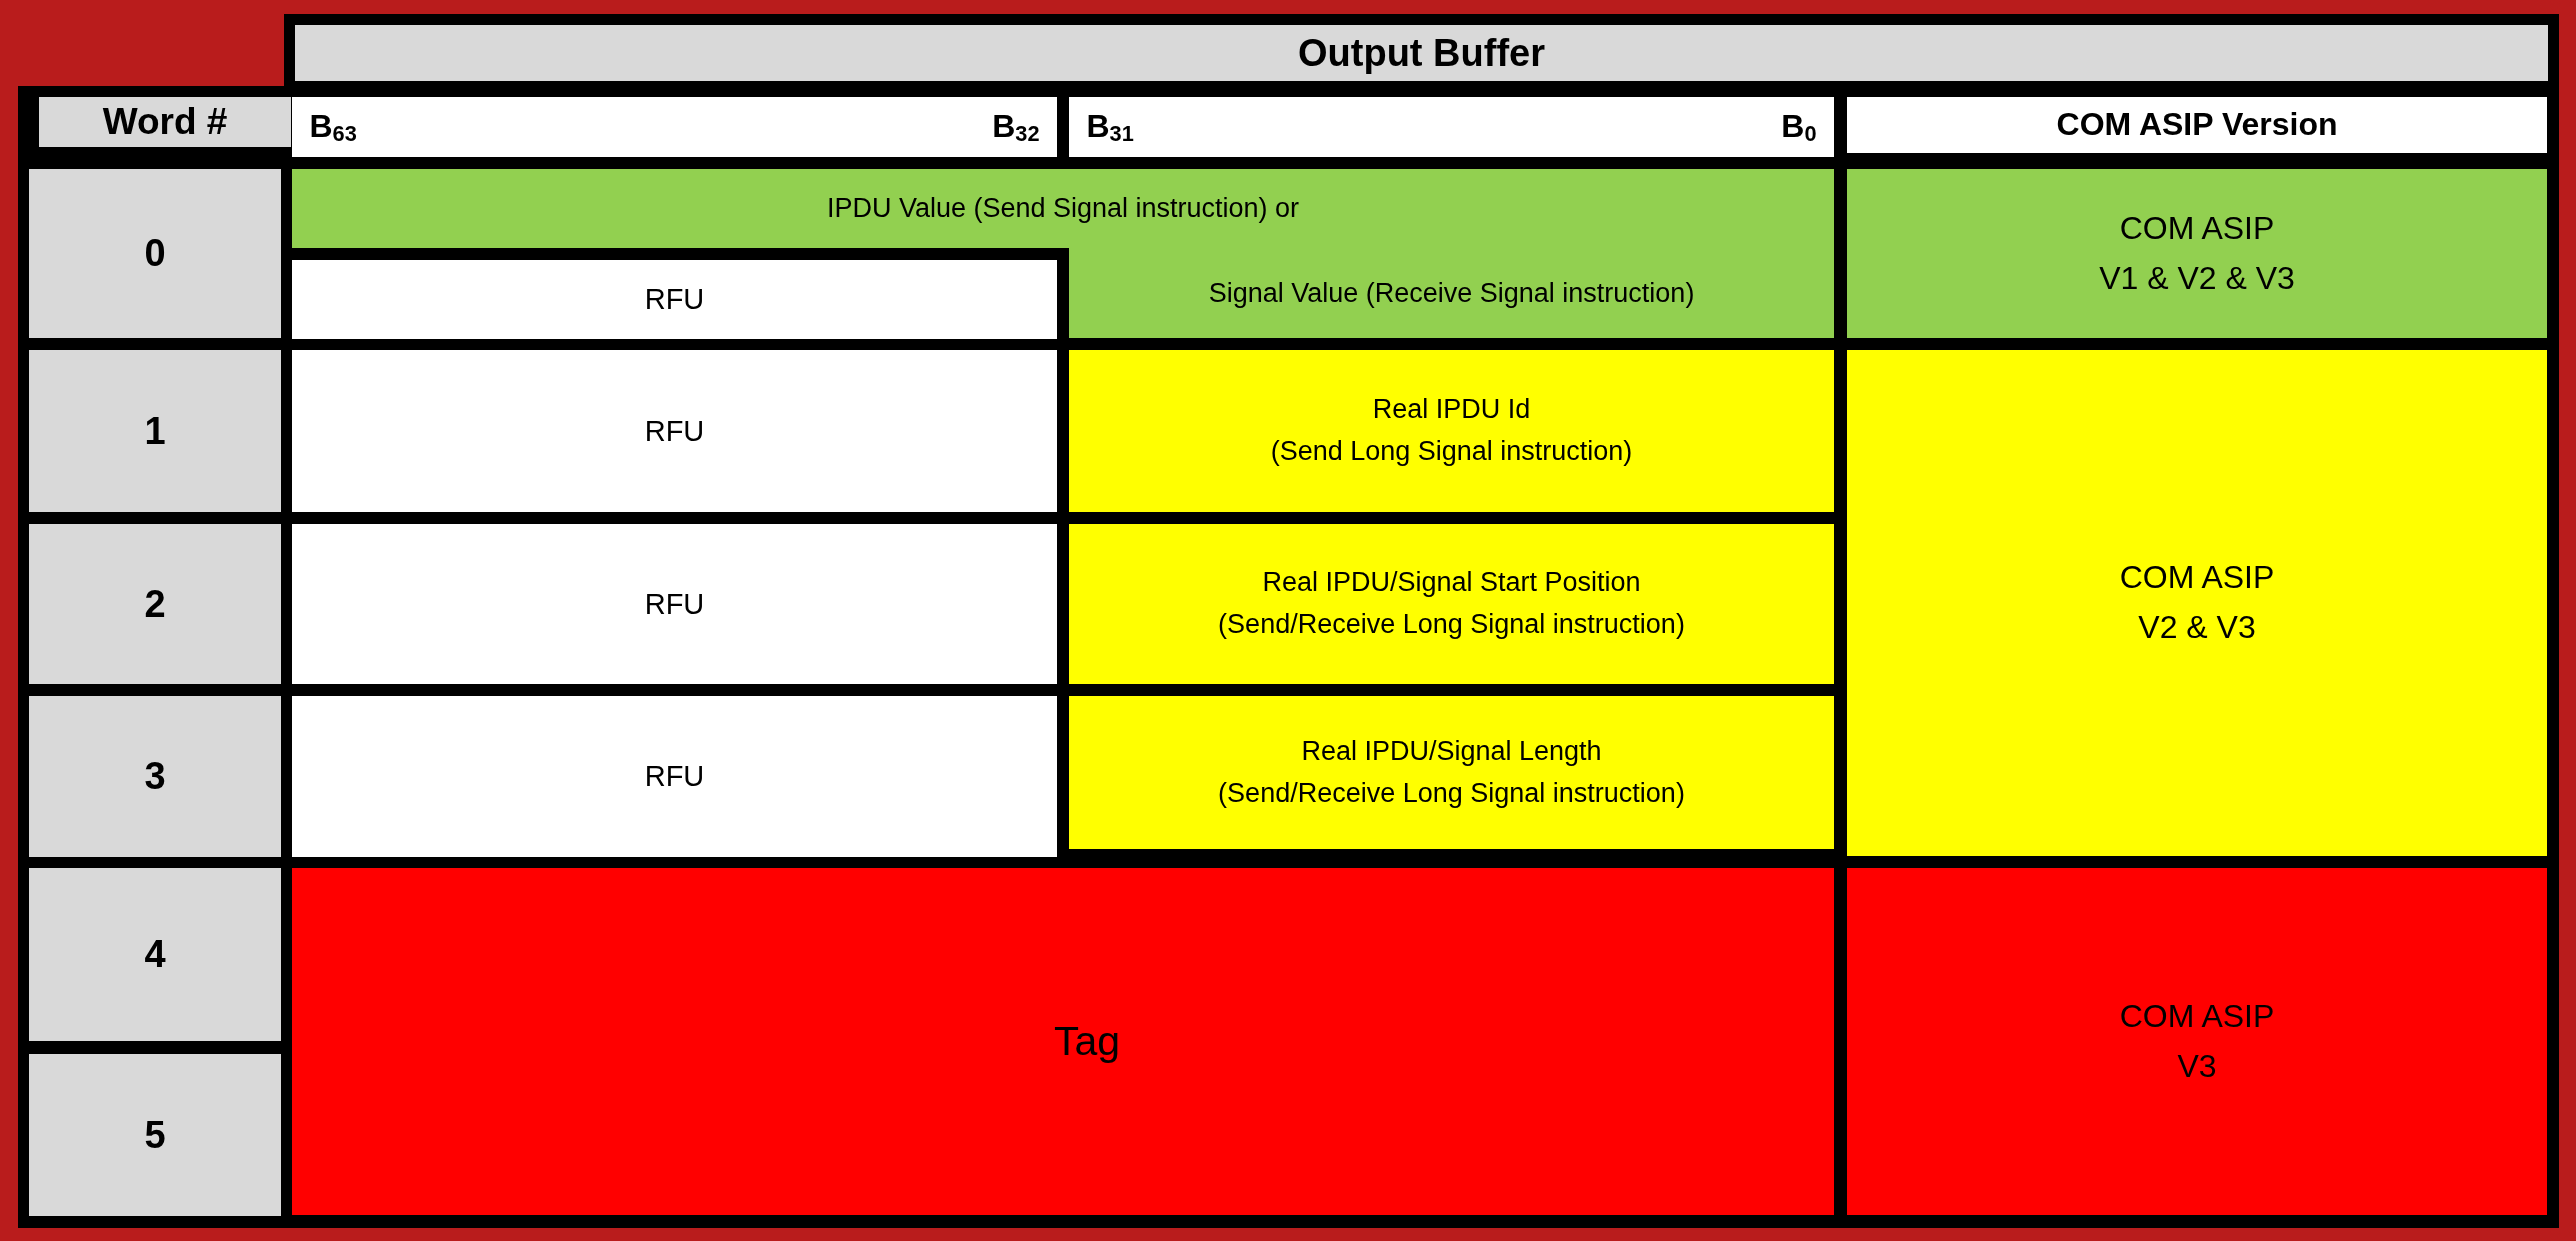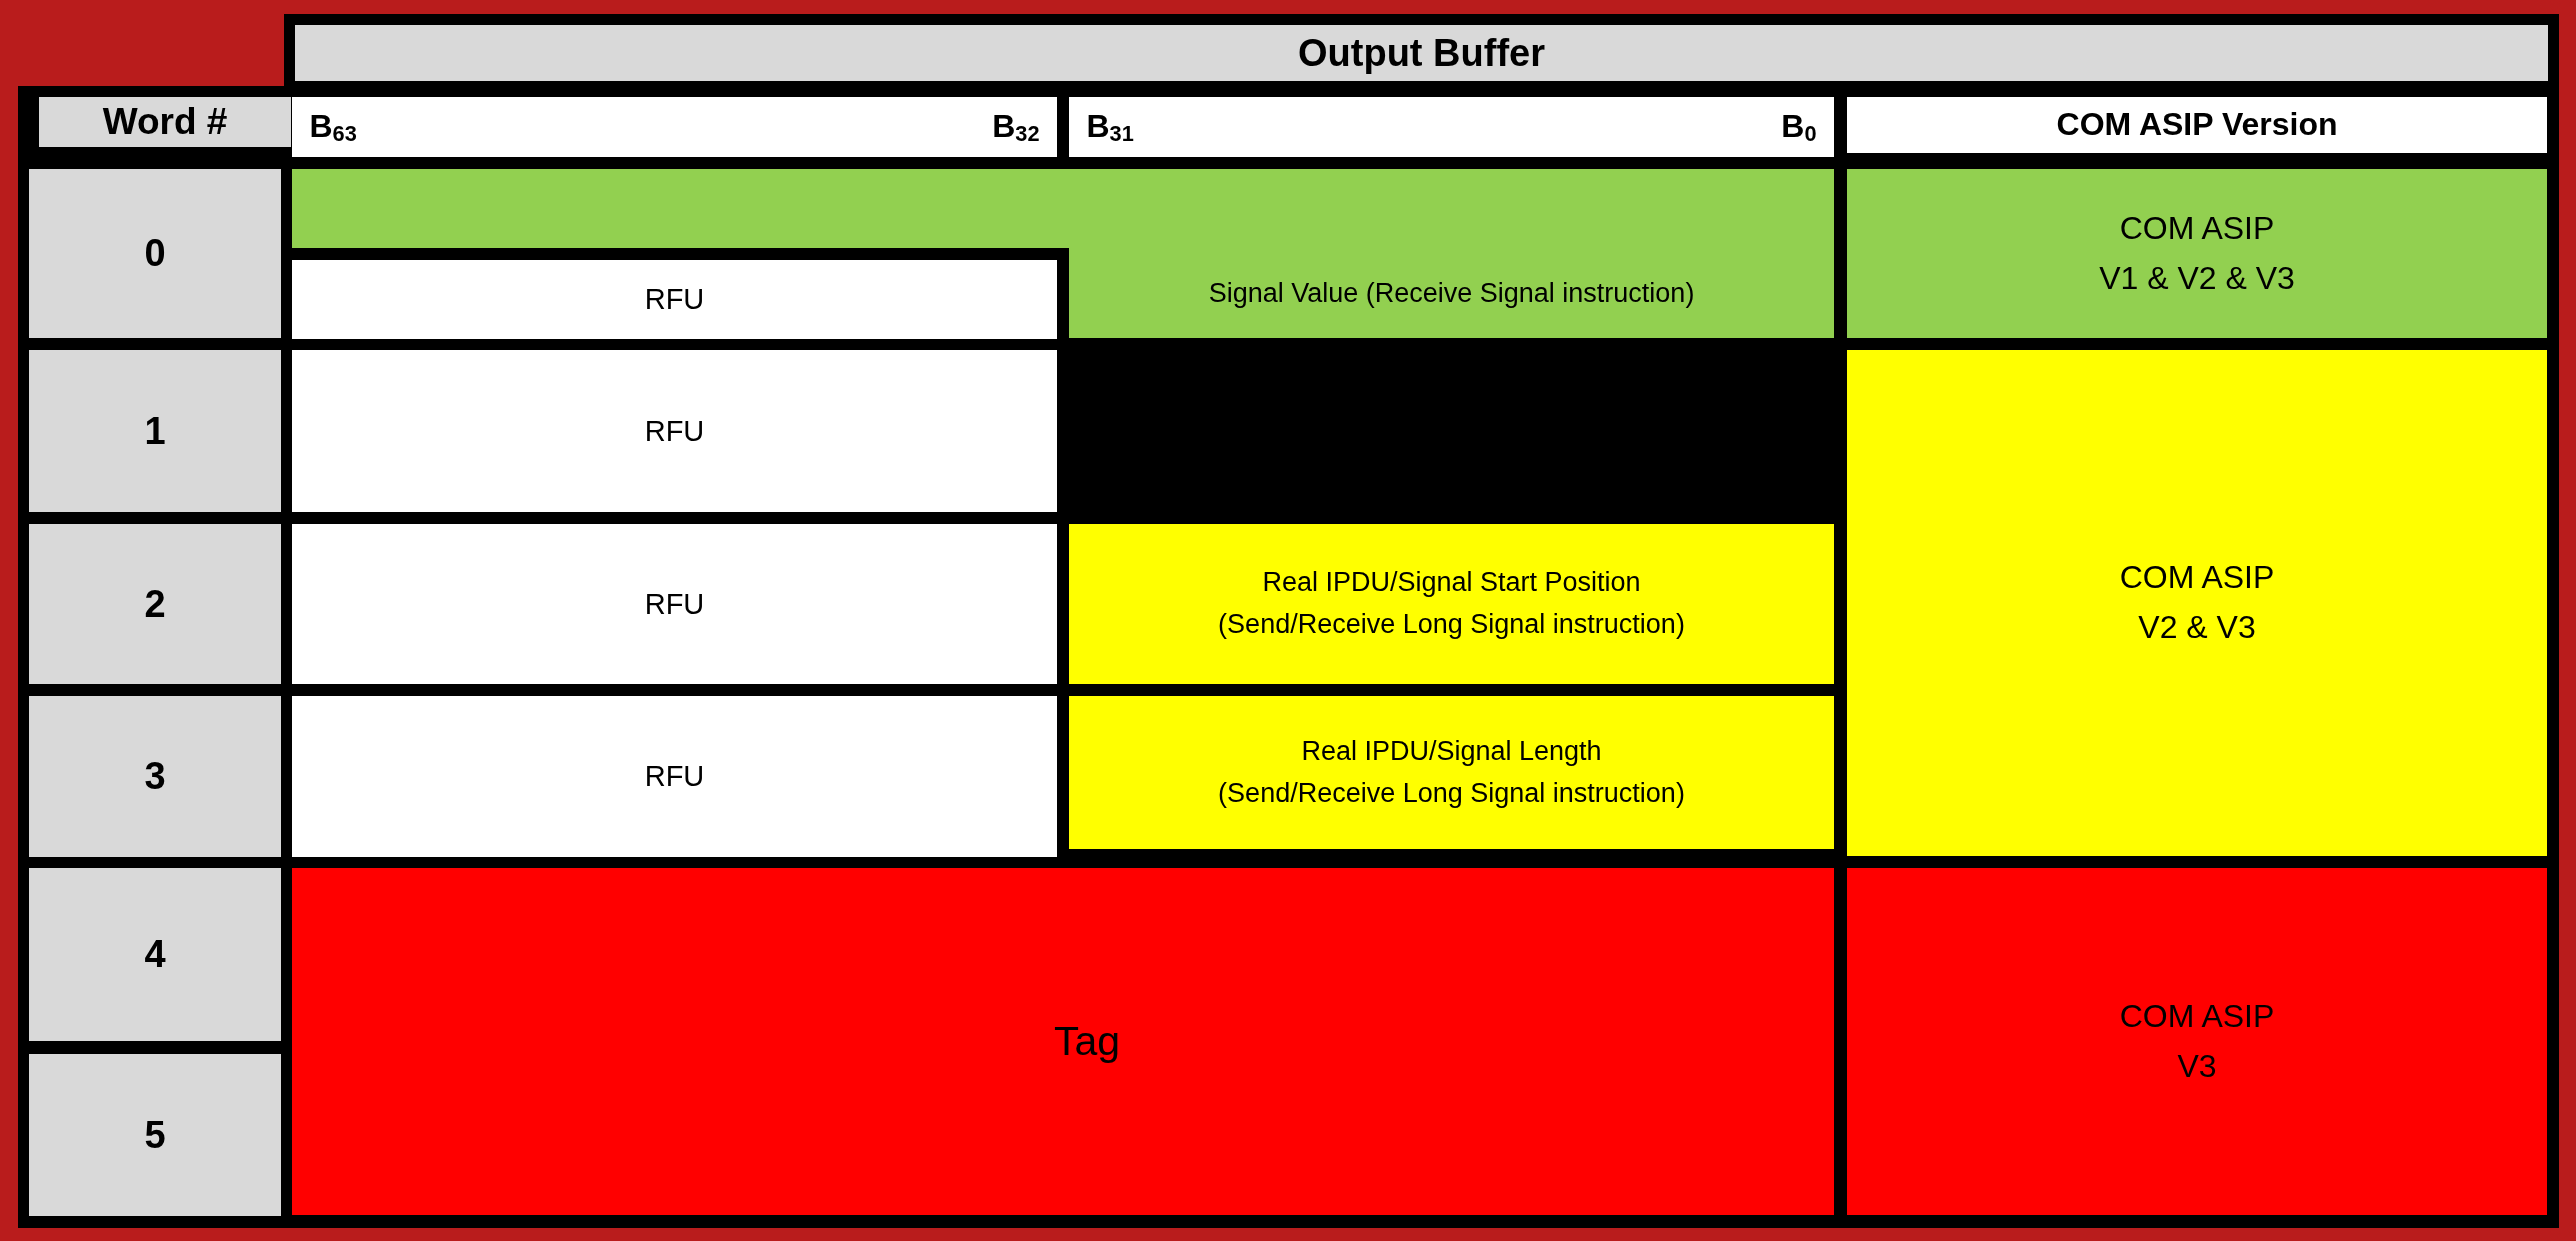--- a/index.html
+++ b/index.html
@@ -61,26 +61,29 @@
   <div class="cell white bold t-bits" style="left:1847px; top:97px; width:700px; height:56px;">COM ASIP Version</div>
 
   <div class="cell gray bold t-num" style="left:29px; top:169px;  width:252px; height:169px;">0</div>
   <div class="cell gray bold t-num" style="left:29px; top:350px;  width:252px; height:162px;">1</div>
   <div class="cell gray bold t-num" style="left:29px; top:524px;  width:252px; height:160px;">2</div>
   <div class="cell gray bold t-num" style="left:29px; top:696px;  width:252px; height:161px;">3</div>
   <div class="cell gray bold t-num" style="left:29px; top:868px; width:252px; height:173px;">4</div>
   <div class="cell gray bold t-num" style="left:29px; top:1054px; width:252px; height:162px;">5</div>
 
   <div class="cell green" style="left:292px; top:169px; width:1542px; height:169px;"></div>
+  <div class="cell transparent t-body" style="left:292px; top:169px; width:1542px; height:79px;">IPDU Value (Send Signal instruction) or</div>
   <div class="cell white t-rfu rfu-under" style="left:292px; top:248px; width:777px; height:91px;">RFU</div>
   <div class="cell transparent t-body" style="left:1069px; top:248px; width:765px; height:91px;">Signal Value (Receive Signal instruction)</div>
   <div class="cell green t-asip" style="left:1847px; top:169px; width:700px; height:169px;">COM ASIP
 V1 &amp; V2 &amp; V3</div>
 
   <div class="cell white t-rfu" style="left:292px; top:350px; width:765px; height:162px;">RFU</div>
+  <div class="cell yellow t-body" style="left:1069px; top:350px; width:765px; height:162px;">Real IPDU Id
+(Send Long Signal instruction)</div>
 
   <div class="cell white t-rfu" style="left:292px; top:524px; width:765px; height:160px;">RFU</div>
   <div class="cell yellow t-body" style="left:1069px; top:524px; width:765px; height:160px;">Real IPDU/Signal Start Position
 (Send/Receive Long Signal instruction)</div>
 
   <div class="cell white t-rfu" style="left:292px; top:696px; width:765px; height:161px;">RFU</div>
   <div class="cell yellow t-body" style="left:1069px; top:696px; width:765px; height:153px;">Real IPDU/Signal Length
 (Send/Receive Long Signal instruction)</div>
 
   <div class="cell yellow t-asip" style="left:1847px; top:350px; width:700px; height:506px;">COM ASIP

